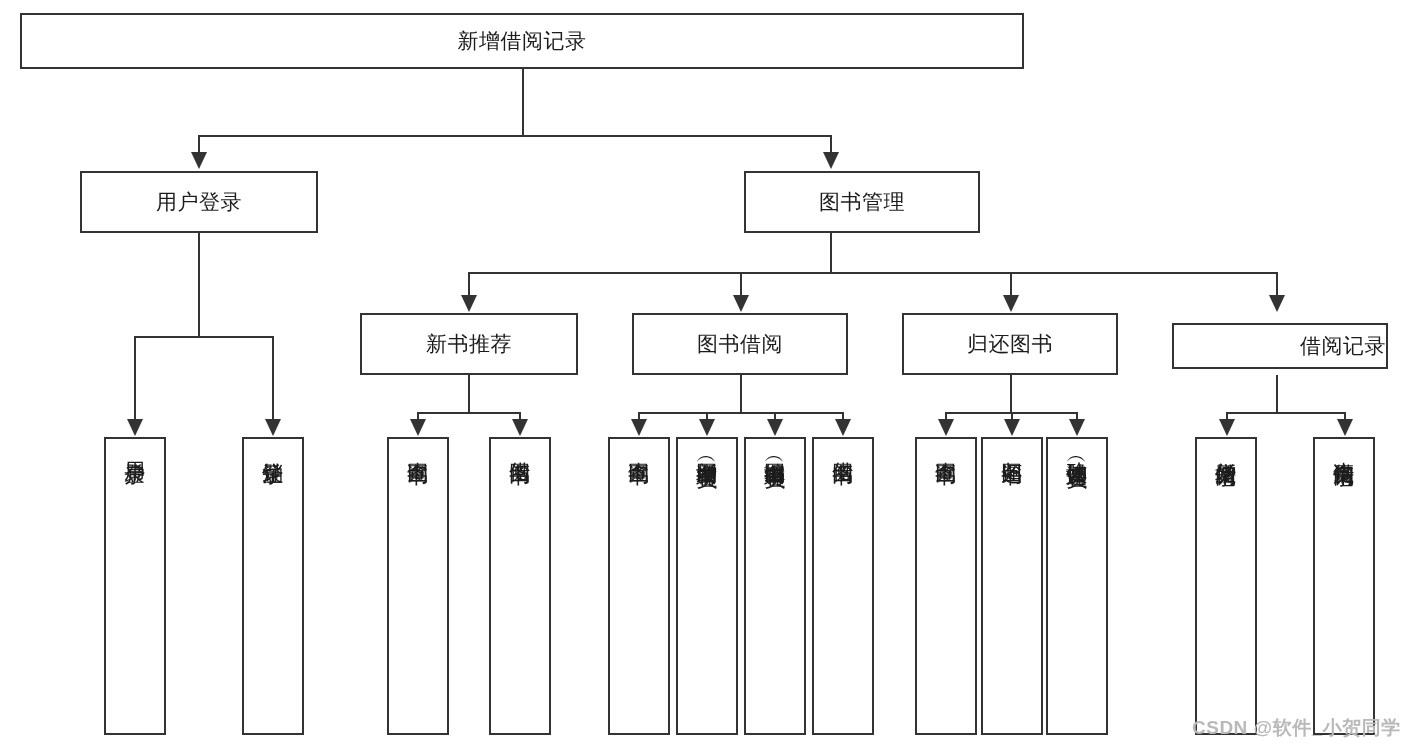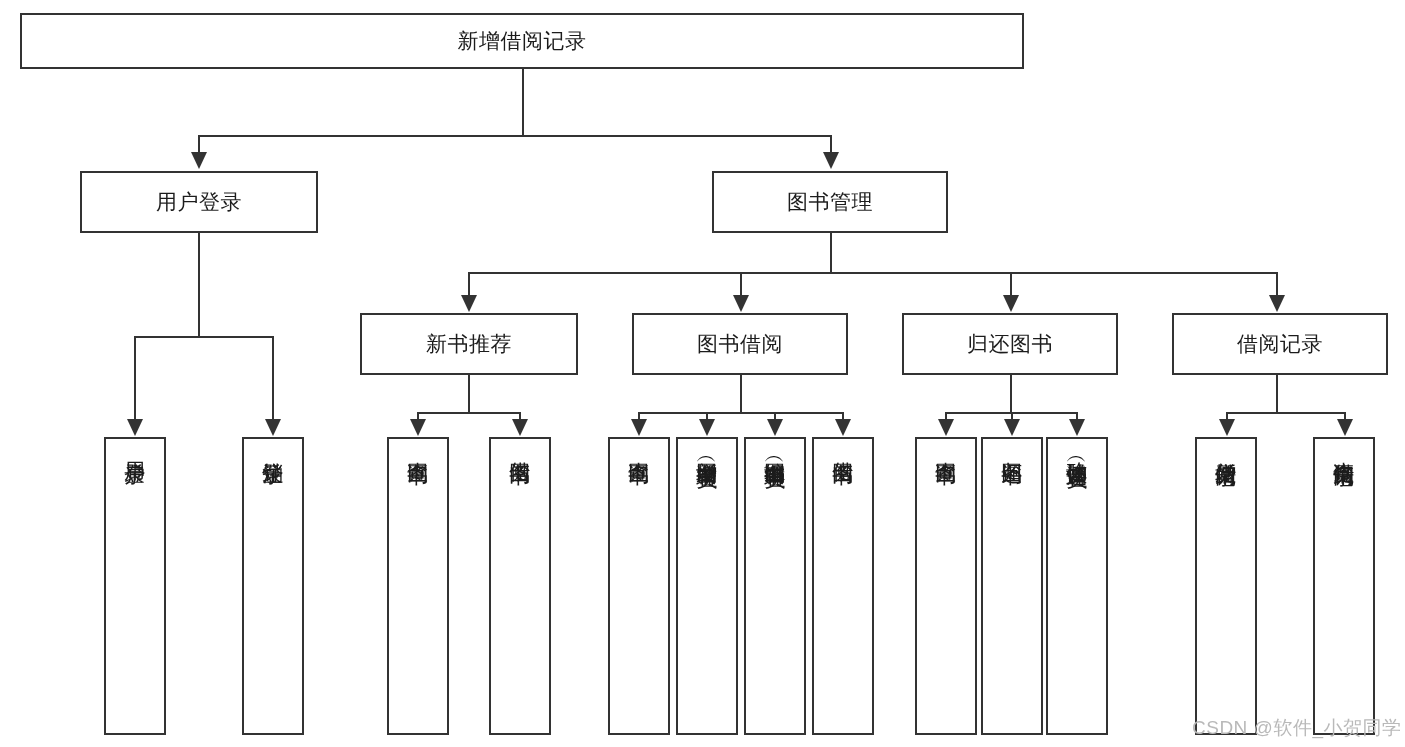--- a/index.html
+++ b/index.html
@@ -96,21 +96,21 @@
   <div class="edge-h" style="left:198px; top:135px; width:632px;"></div>
 
   <div class="edge-v" style="left:198px; top:135px; height:18px;"></div>
   <div class="arrow" style="left:191px; top:152px;"></div>
   <div class="edge-v" style="left:830px; top:135px; height:18px;"></div>
   <div class="arrow" style="left:823px; top:152px;"></div>
 
   <div class="node" style="left:80px; top:171px; width:238px; height:62px;">
     <span class="label">用户登录</span>
   </div>
-  <div class="node" style="left:712px; top:171px; width:236px; height:62px;">
+  <div class="node" style="left:744px; top:171px; width:236px; height:62px;">
     <span class="label">图书管理</span>
   </div>
 
   <div class="edge-v" style="left:198px; top:233px; height:103px;"></div>
   <div class="edge-h" style="left:134px; top:336px; width:138px;"></div>
   <div class="edge-v" style="left:134px; top:336px; height:84px;"></div>
   <div class="arrow" style="left:127px; top:419px;"></div>
   <div class="edge-v" style="left:272px; top:336px; height:84px;"></div>
   <div class="arrow" style="left:265px; top:419px;"></div>
 
@@ -134,21 +134,21 @@
 
   <div class="node" style="left:632px; top:313px; width:216px; height:62px;">
     <span class="label">图书借阅</span>
   </div>
   <div class="node" style="left:360px; top:313px; width:218px; height:62px;">
     <span class="label">新书推荐</span>
   </div>
   <div class="node" style="left:902px; top:313px; width:216px; height:62px;">
     <span class="label">归还图书</span>
   </div>
-  <div class="node" style="left:1172px; top:313px; width:216px; height:62px;">
+  <div class="node" style="left:1172px; top:323px; width:216px; height:46px;justify-content:flex-end;">
     <span class="label">借阅记录</span>
   </div>
 
   <div class="edge-v" style="left:468px; top:375px; height:37px;"></div>
   <div class="edge-h" style="left:417px; top:412px; width:102px;"></div>
   <div class="edge-v" style="left:417px; top:412px; height:8px;"></div>
   <div class="arrow" style="left:410px; top:419px;"></div>
   <div class="edge-v" style="left:519px; top:412px; height:8px;"></div>
   <div class="arrow" style="left:512px; top:419px;"></div>
 
@@ -209,15 +209,15 @@
   <div class="edge-v" style="left:1344px; top:412px; height:8px;"></div>
   <div class="arrow" style="left:1337px; top:419px;"></div>
 
   <div class="leaf" style="left:1195px; top:437px; width:62px; height:298px;">
     <span class="vlabel">新增借阅记录</span>
   </div>
   <div class="leaf" style="left:1313px; top:437px; width:62px; height:298px;">
     <span class="vlabel">查询借阅记录</span>
   </div>
 
-  <div class="watermark" style="left:1192px; top:715px;">CSDN @软件_小贺同学</div>
+  <div class="watermark" style="left:1192px; top:715px;font-weight:bold;">CSDN @软件_小贺同学</div>
 
 </div>
 
 </body></html>

